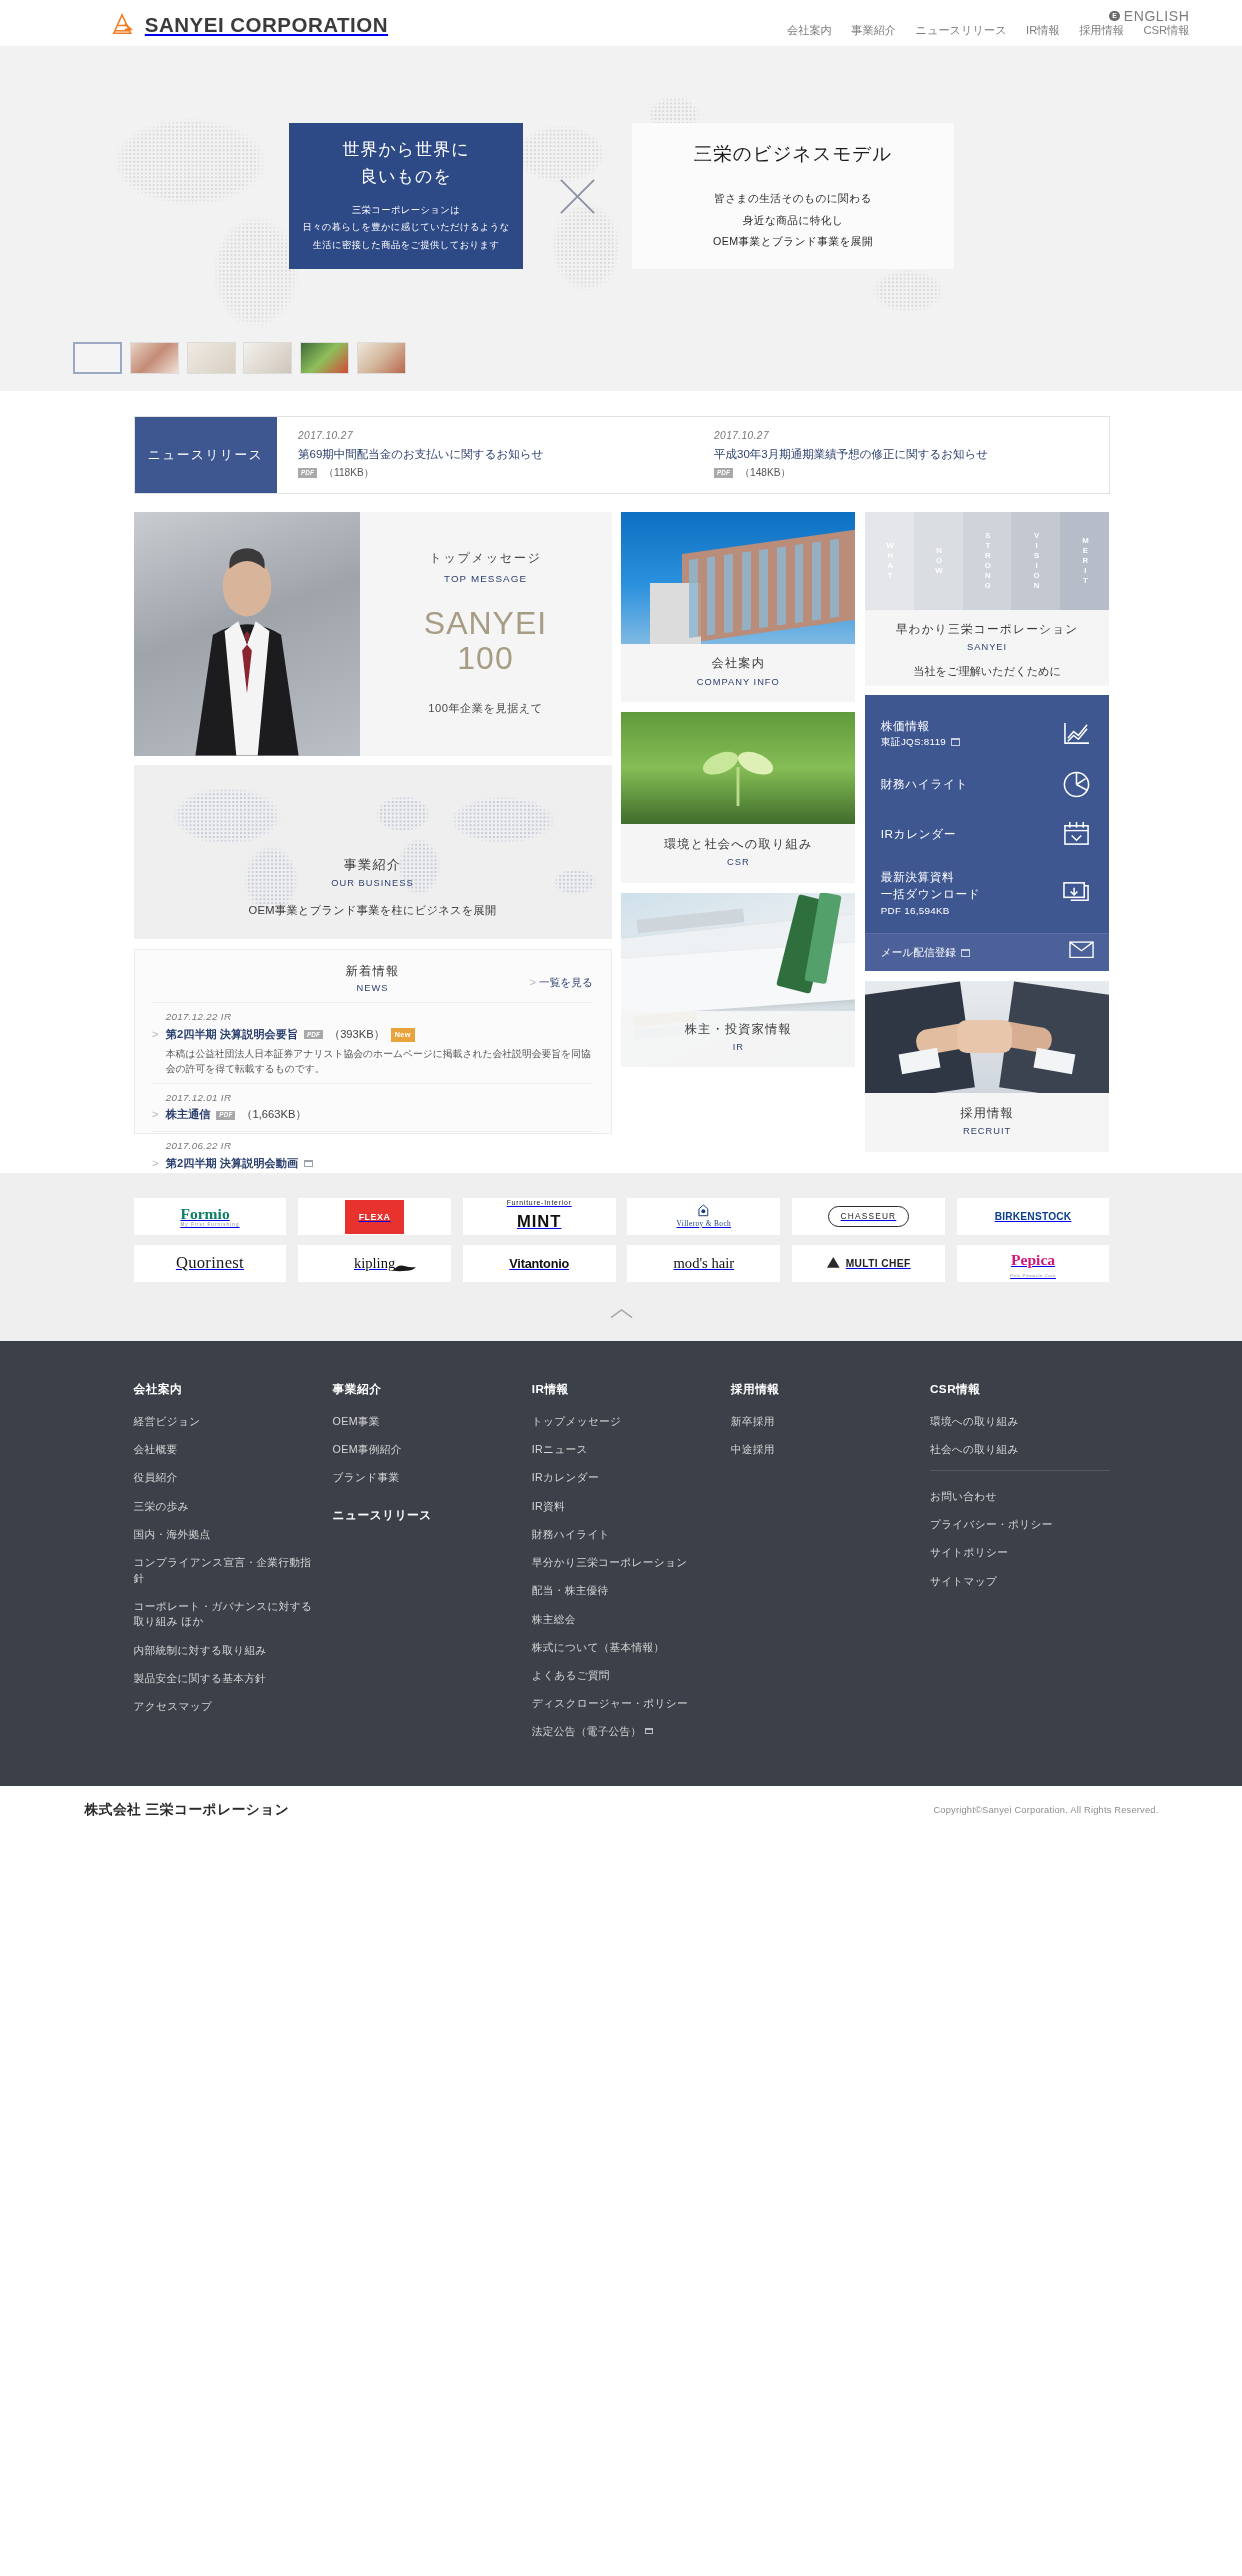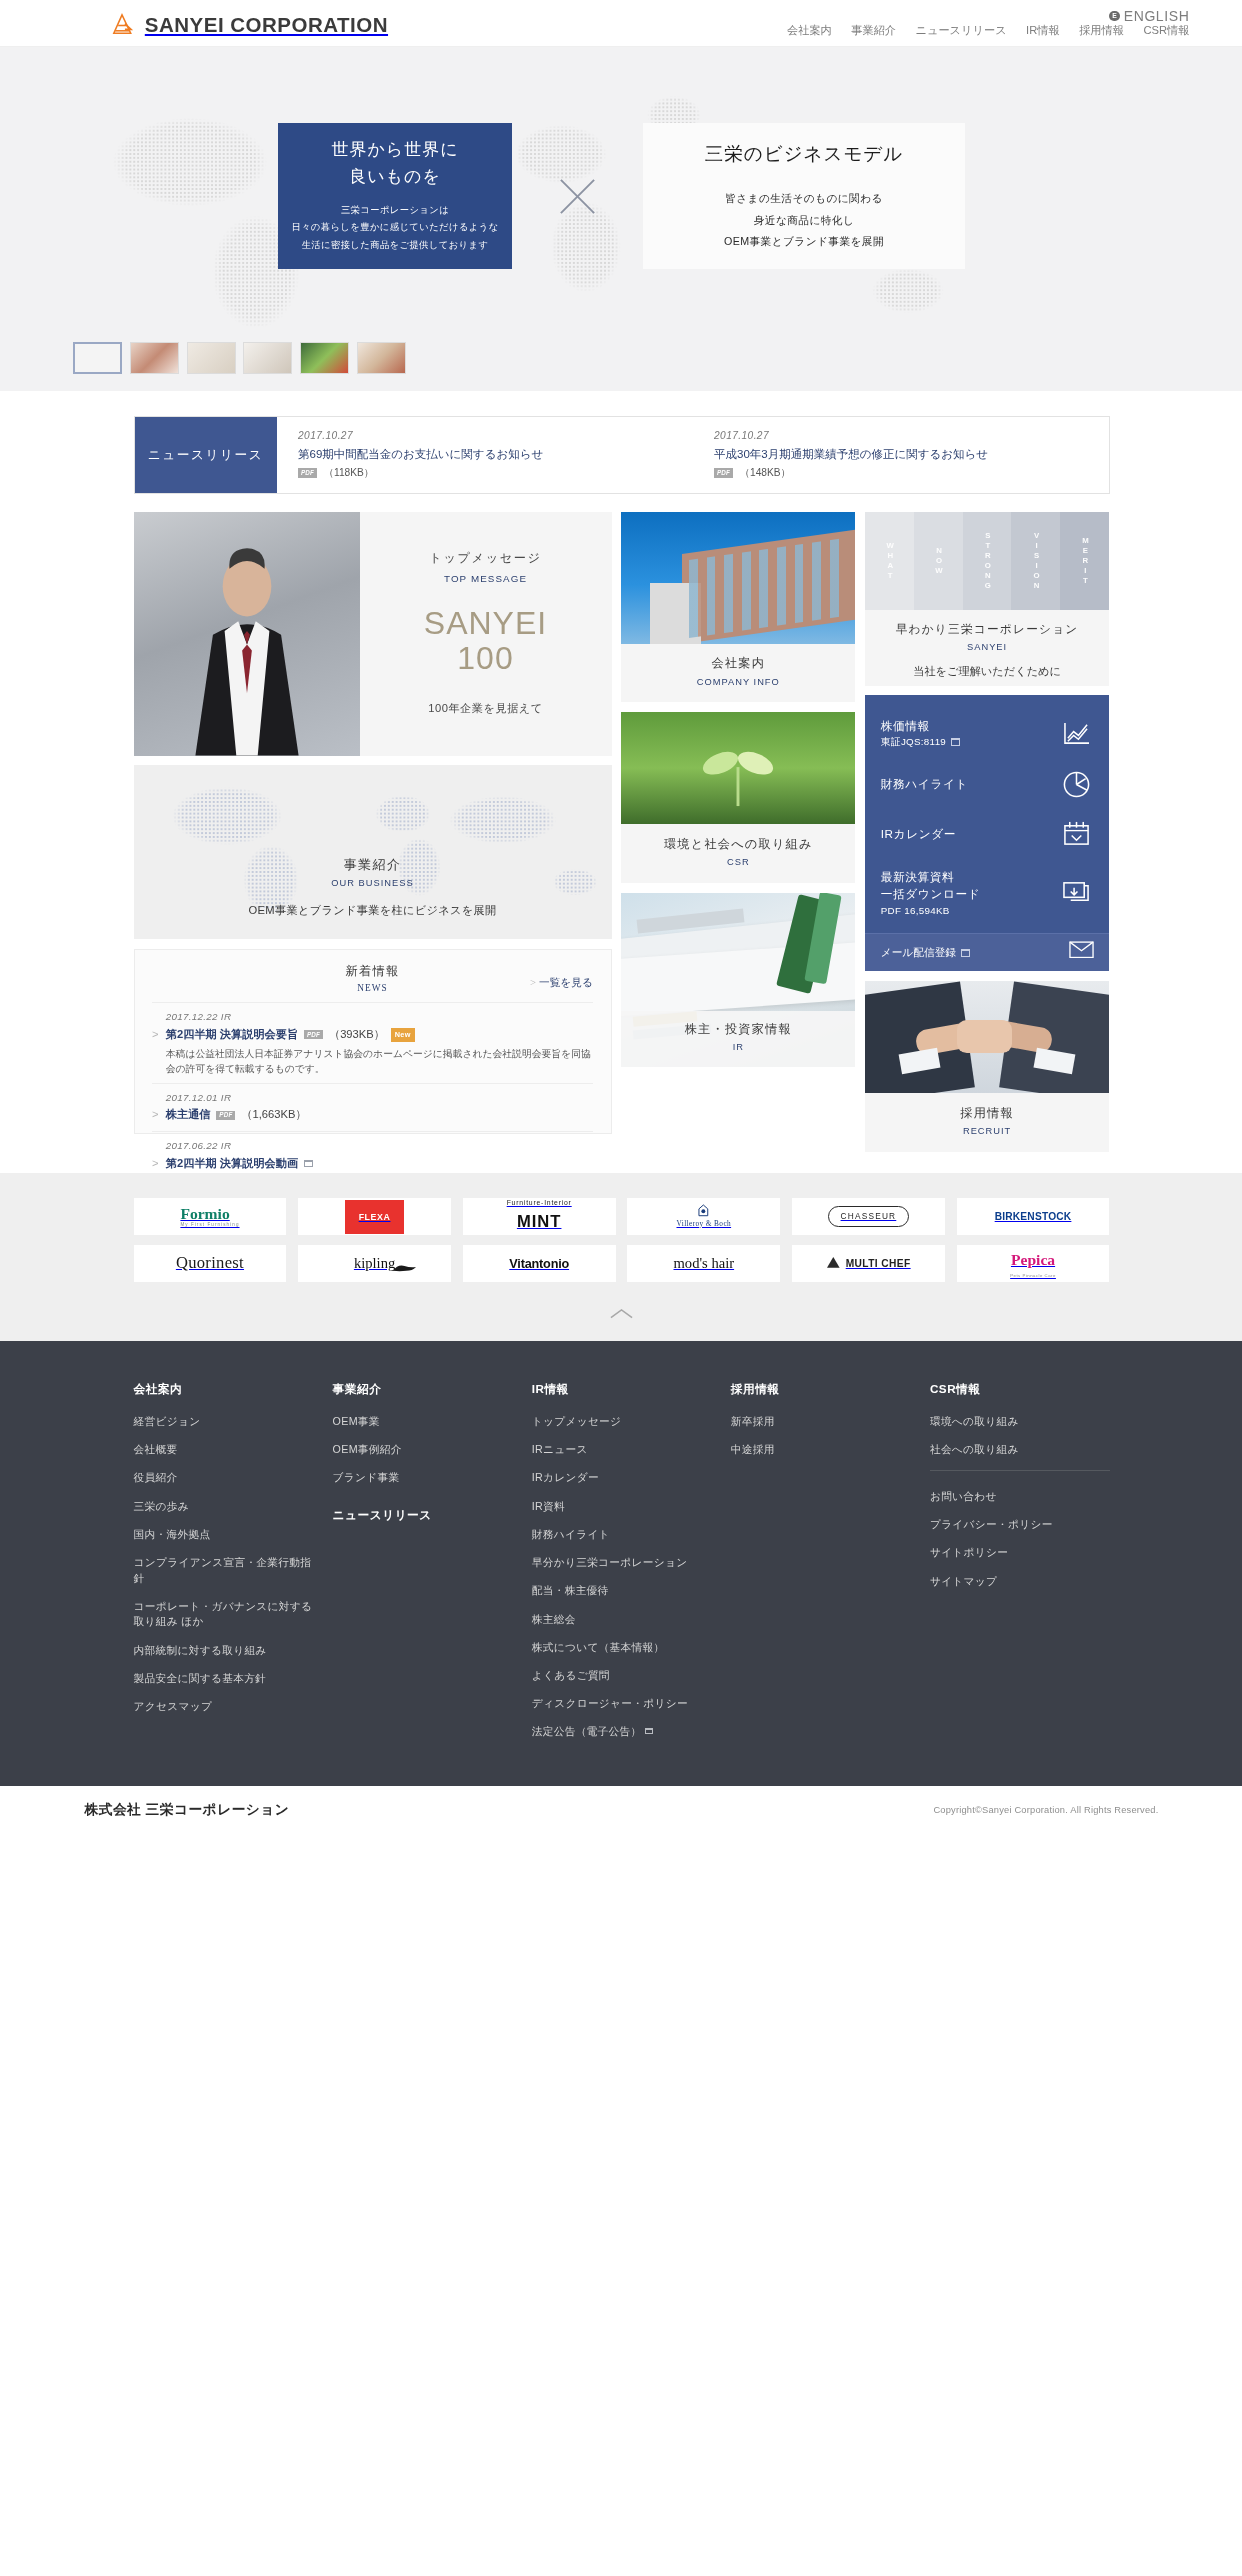--- a/index.html
+++ b/index.html
@@ -41,21 +41,21 @@
     mask-image:
       radial-gradient(ellipse 107px 61px at 190px 115px,#000 60%,transparent 72%),
       radial-gradient(ellipse 59px 76px at 256px 225px,#000 58%,transparent 74%),
       radial-gradient(ellipse 61px 39px at 561px 107px,#000 60%,transparent 74%),
       radial-gradient(ellipse 47px 61px at 586px 200px,#000 58%,transparent 74%),
       radial-gradient(ellipse 117px 51px at 742px 117px,#000 60%,transparent 76%),
       radial-gradient(ellipse 47px 29px at 908px 244px,#000 58%,transparent 76%),
       radial-gradient(ellipse 35px 25px at 674px 68px,#000 58%,transparent 76%);
     mask-repeat:no-repeat;
   }
-  .hero-row{position:absolute;left:0;right:0;top:76px;display:flex;align-items:center;justify-content:center;gap:12px;}
+  .hero-row{position:absolute;left:0;right:0;top:76px;display:flex;align-items:center;justify-content:center;gap:1px;}
   .hero-box{width:234px;height:146px;display:flex;flex-direction:column;align-items:center;justify-content:center;padding:0 9.8px;}
   .hero-box.blue{background:#2e4a86;color:#fff;}
   .hero-box.white{background:#fbfbfb;color:#1d1d1d;width:322px;}
   .hero-h{font-size:17px;line-height:1.55;text-align:center;letter-spacing:1px;margin-bottom:11.7px;font-weight:400;}
   .hero-h.big{font-size:18.5px;margin-bottom:20px;color:#1c1c1c;}
   .hero-p{font-size:9.3px;line-height:1.9;text-align:center;letter-spacing:0.4px;}
   .hero-p.dark{font-size:10.7px;color:#2a2a2a;line-height:2;}
   .hero-x{width:107px;display:flex;align-items:center;justify-content:center;}
   .hero-x svg{opacity:.85;}
   .thumbs{position:absolute;left:73px;bottom:16.6px;display:flex;gap:7.8px;}
@@ -117,21 +117,21 @@
       radial-gradient(ellipse 29px 39px at 285px 102px,#000 58%,transparent 74%),
       radial-gradient(ellipse 70px 31px at 369px 55px,#000 60%,transparent 76%),
       radial-gradient(ellipse 29px 17.6px at 441px 117px,#000 58%,transparent 76%);
     mask-repeat:no-repeat;}
   .biz-t{position:relative;font-size:13px;color:#3a3a3a;letter-spacing:1.4px;}
   .biz-e{position:relative;font-size:9.3px;color:#2b3f6e;letter-spacing:1px;margin-top:1px;}
   .biz-d{position:relative;font-size:11.2px;color:#3a3a3a;margin-top:10.7px;letter-spacing:0.3px;}
 
   
   .newsbox{background:#fbfbfb;border:1px solid #ececec;padding:11.7px 17.6px 13.7px;height:185px;}
-  .nb-head{position:relative;text-align:center;padding-bottom:5.9px;font-family:Liberation Serif, serif;}
+  .nb-head{position:relative;text-align:center;padding-bottom:5.9px;}
   .nb-h1{font-size:12.2px;color:#3a3a3a;letter-spacing:1.3px;}
   .nb-h2{font-size:9.3px;color:#2b3f6e;letter-spacing:1px;}
   .nb-all{position:absolute;right:0;top:11.7px;font-size:10.7px;color:#2b3f6e;text-decoration:none;}
   .nb-all .chev{color:#b6b6b6;margin-right:2.9px;}
   .nb-item{border-top:1px solid #ededed;padding:5.9px 0 6.8px;}
   .nb-item:first-of-type{border-top:none;}
   .nb-date{font-size:9.8px;color:#777;font-style:italic;letter-spacing:0.3px;padding-left:13.7px;}
   .nb-title{font-size:11.2px;color:#2b3f6e;font-weight:bold;display:flex;align-items:center;gap:5.9px;
     position:relative;padding-left:13.7px;margin-top:1px;}
   .nb-title .chev{position:absolute;left:0;top:0;color:#b6b6b6;font-weight:normal;}

